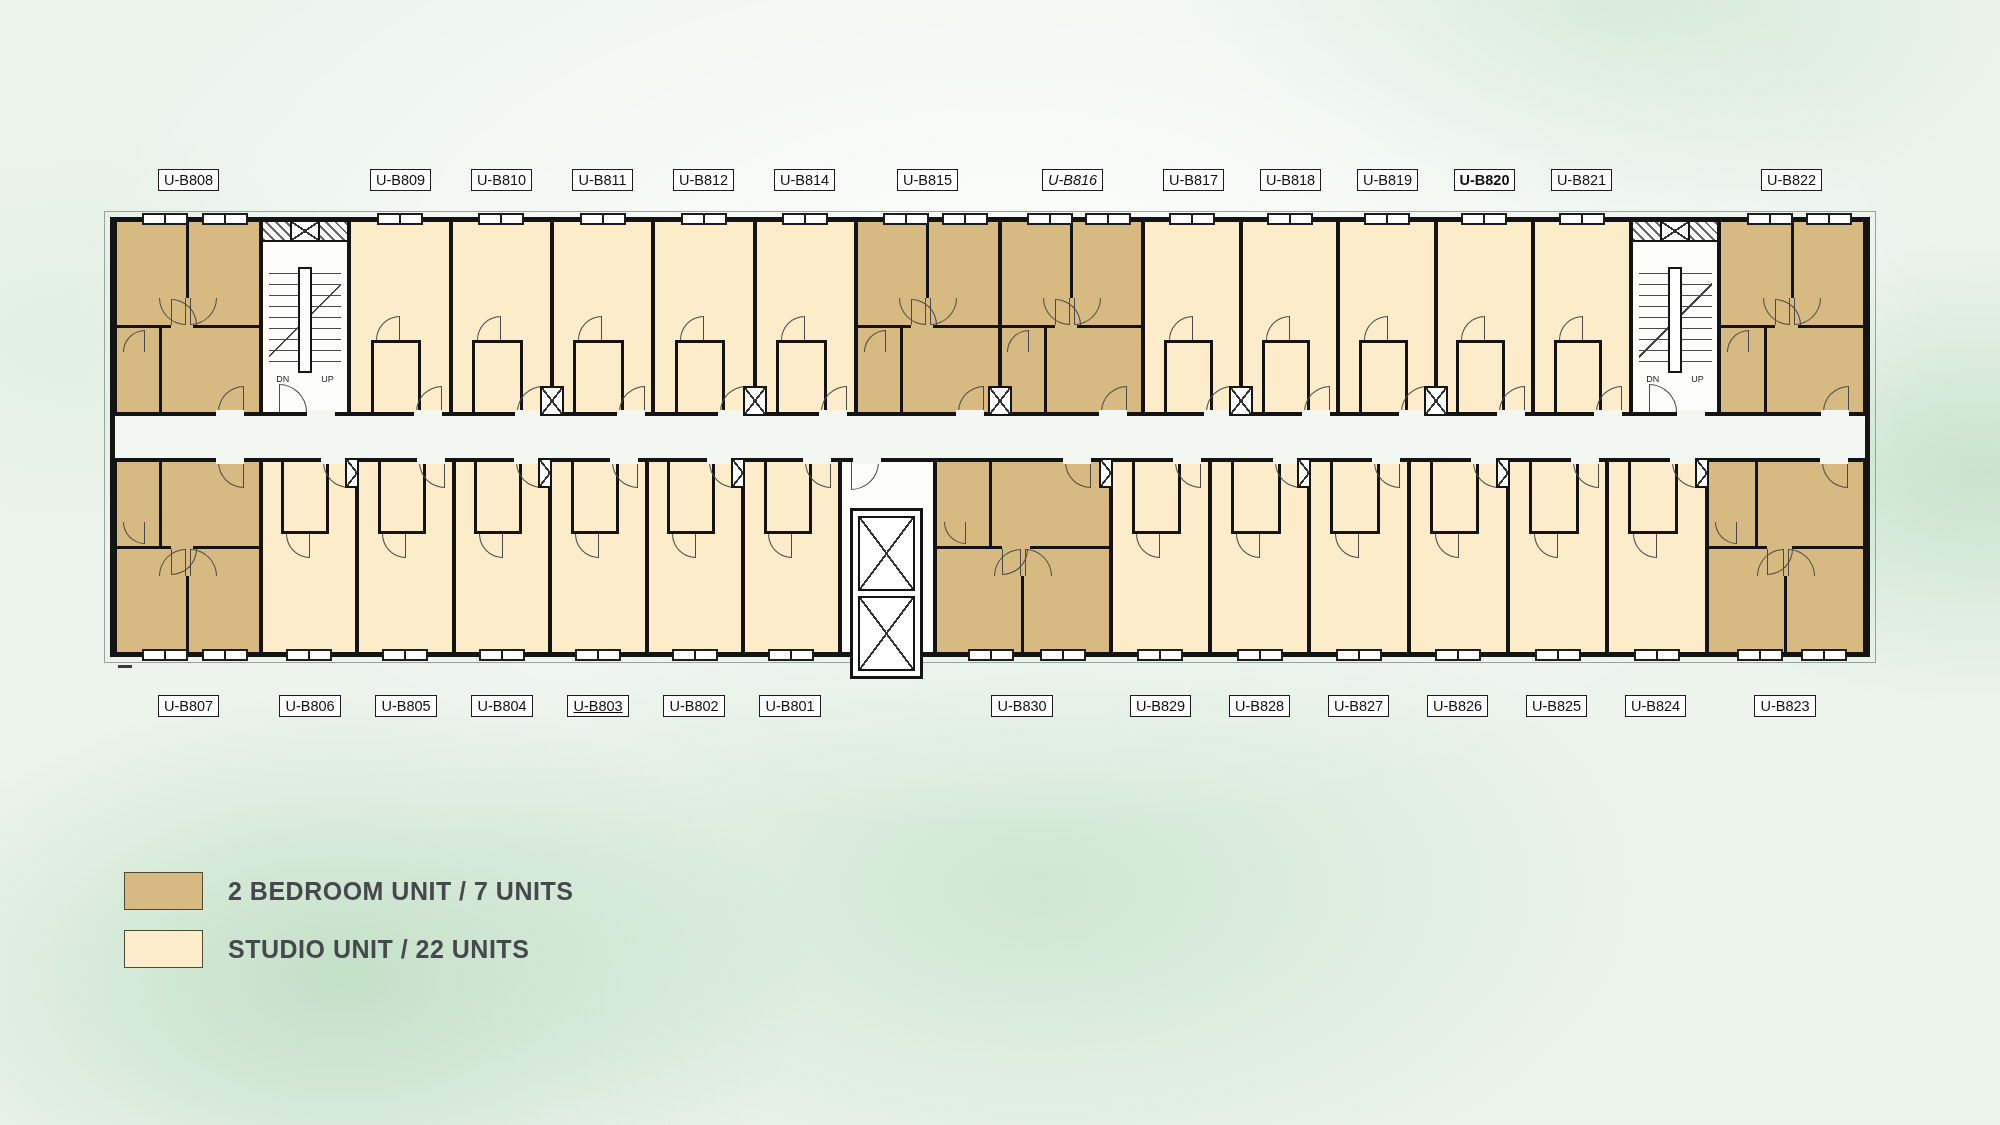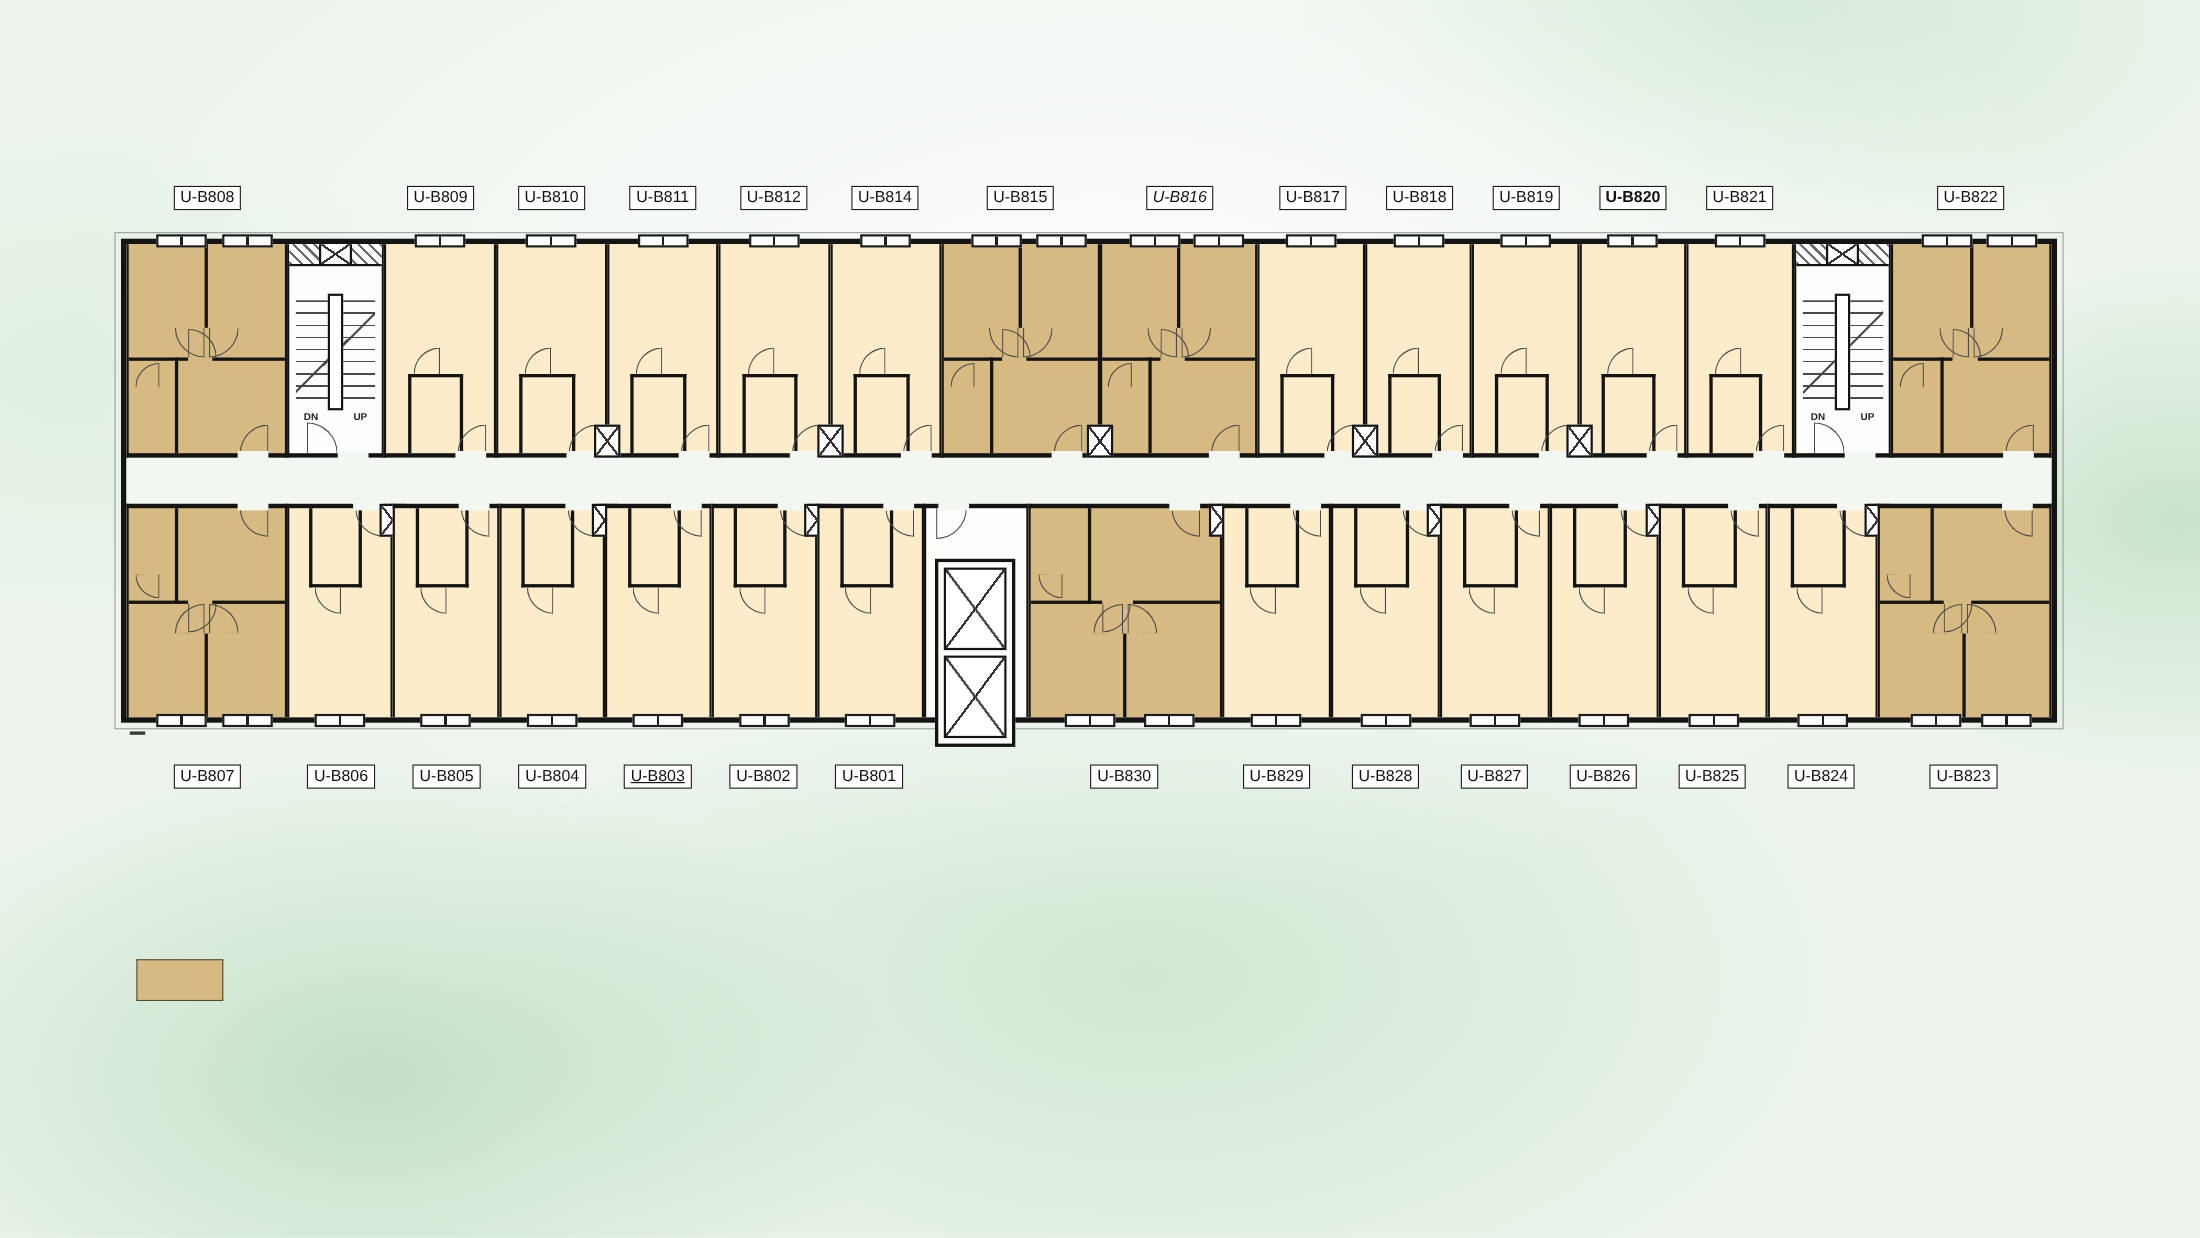--- a/index.html
+++ b/index.html
@@ -82,21 +82,21 @@
       linear-gradient(to top right, transparent calc(50% - 1px), #333 calc(50% - 1px) calc(50% + 1px), transparent calc(50% + 1px)),
       linear-gradient(to bottom right, transparent calc(50% - 1px), #333 calc(50% - 1px) calc(50% + 1px), transparent calc(50% + 1px));
   }
   .stairs {
     position:absolute; top:27%; bottom:23%; left:7%; right:7%; z-index:1;
     background-image:
       linear-gradient(135deg, transparent calc(50% - 1px), #444 calc(50% - 1px) calc(50% + 1px), transparent calc(50% + 1px)),
       repeating-linear-gradient(180deg, #4a4a4a 0 1.5px, transparent 1.5px 11px);
   }
   .rail { position:absolute; left:calc(50% - 7px); top:-7%; bottom:-5%; width:14px; background:#fff; border:2.5px solid var(--wall); }
-  .slabel { position:absolute; bottom:15%; font-size:9px; font-weight:bold; color:#222; z-index:3; }
+  .slabel { position:absolute; bottom:15%; font-size:9px; font-weight:normal; color:#222; z-index:3; }
   .slabel.dn { left:16%; } .slabel.up { right:16%; }
 
   
   .lobby-int { position:absolute; inset:0; }
   .lobbyext {
     position:absolute; left:9%; right:11%; top:24%; bottom:-27px; z-index:6;
     background:#fdfefc; border:3px solid var(--wall);
     display:flex; flex-direction:column; gap:5px; padding:5px;
   }
   .shaft {
@@ -583,16 +583,21 @@
       <div class="lcell" style="flex: 160 0 0px;">
         <span class="ulabel">U-B823</span>
       </div>
     </div>
   <div class="tick"></div>
 
   <div class="title-block">
     <div class="legend">
       <div class="legend-row">
         <div class="swatch" id="swatch-2br" style="background: rgb(215, 186, 129);"></div>
+        <div class="legend-label">2 BEDROOM UNIT / 7 UNITS</div>
+      </div>
+      <div class="legend-row">
+        <div class="swatch" id="swatch-studio" style="background: rgb(252, 236, 202);"></div>
+        <div class="legend-label">STUDIO UNIT / 22 UNITS</div>
       </div>
     </div>
   </div>
 </div>
 
 </body></html>

